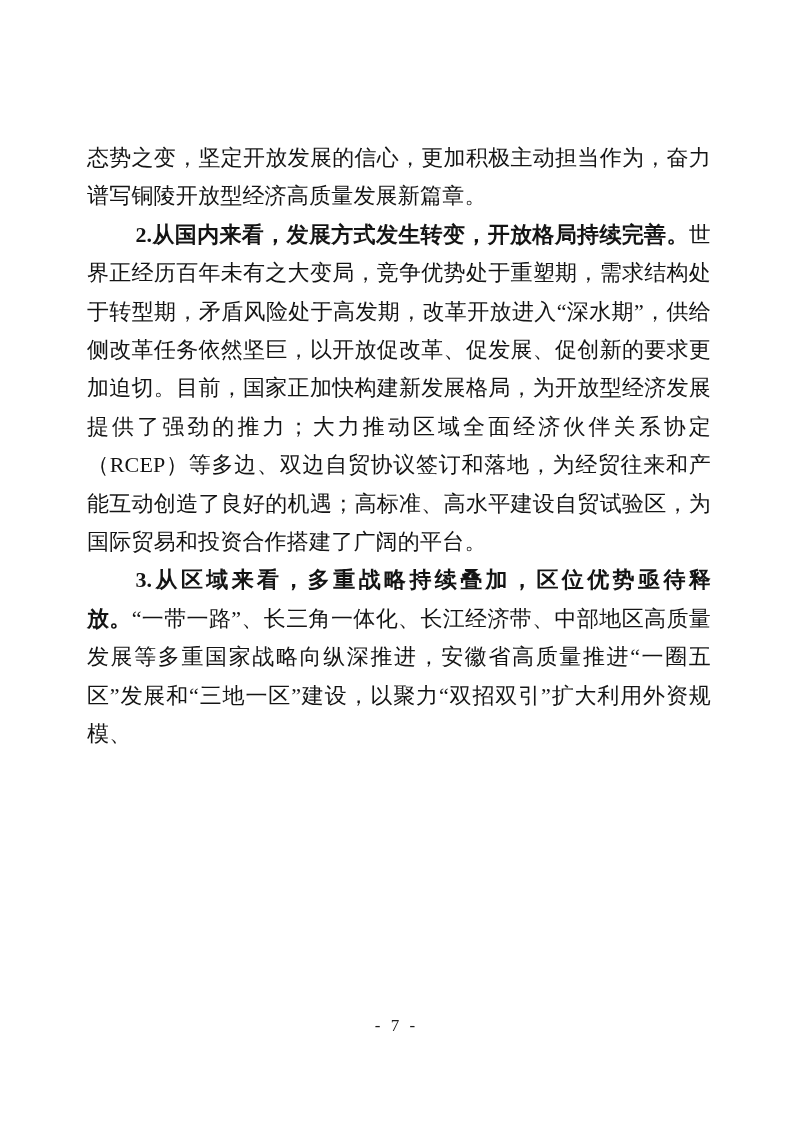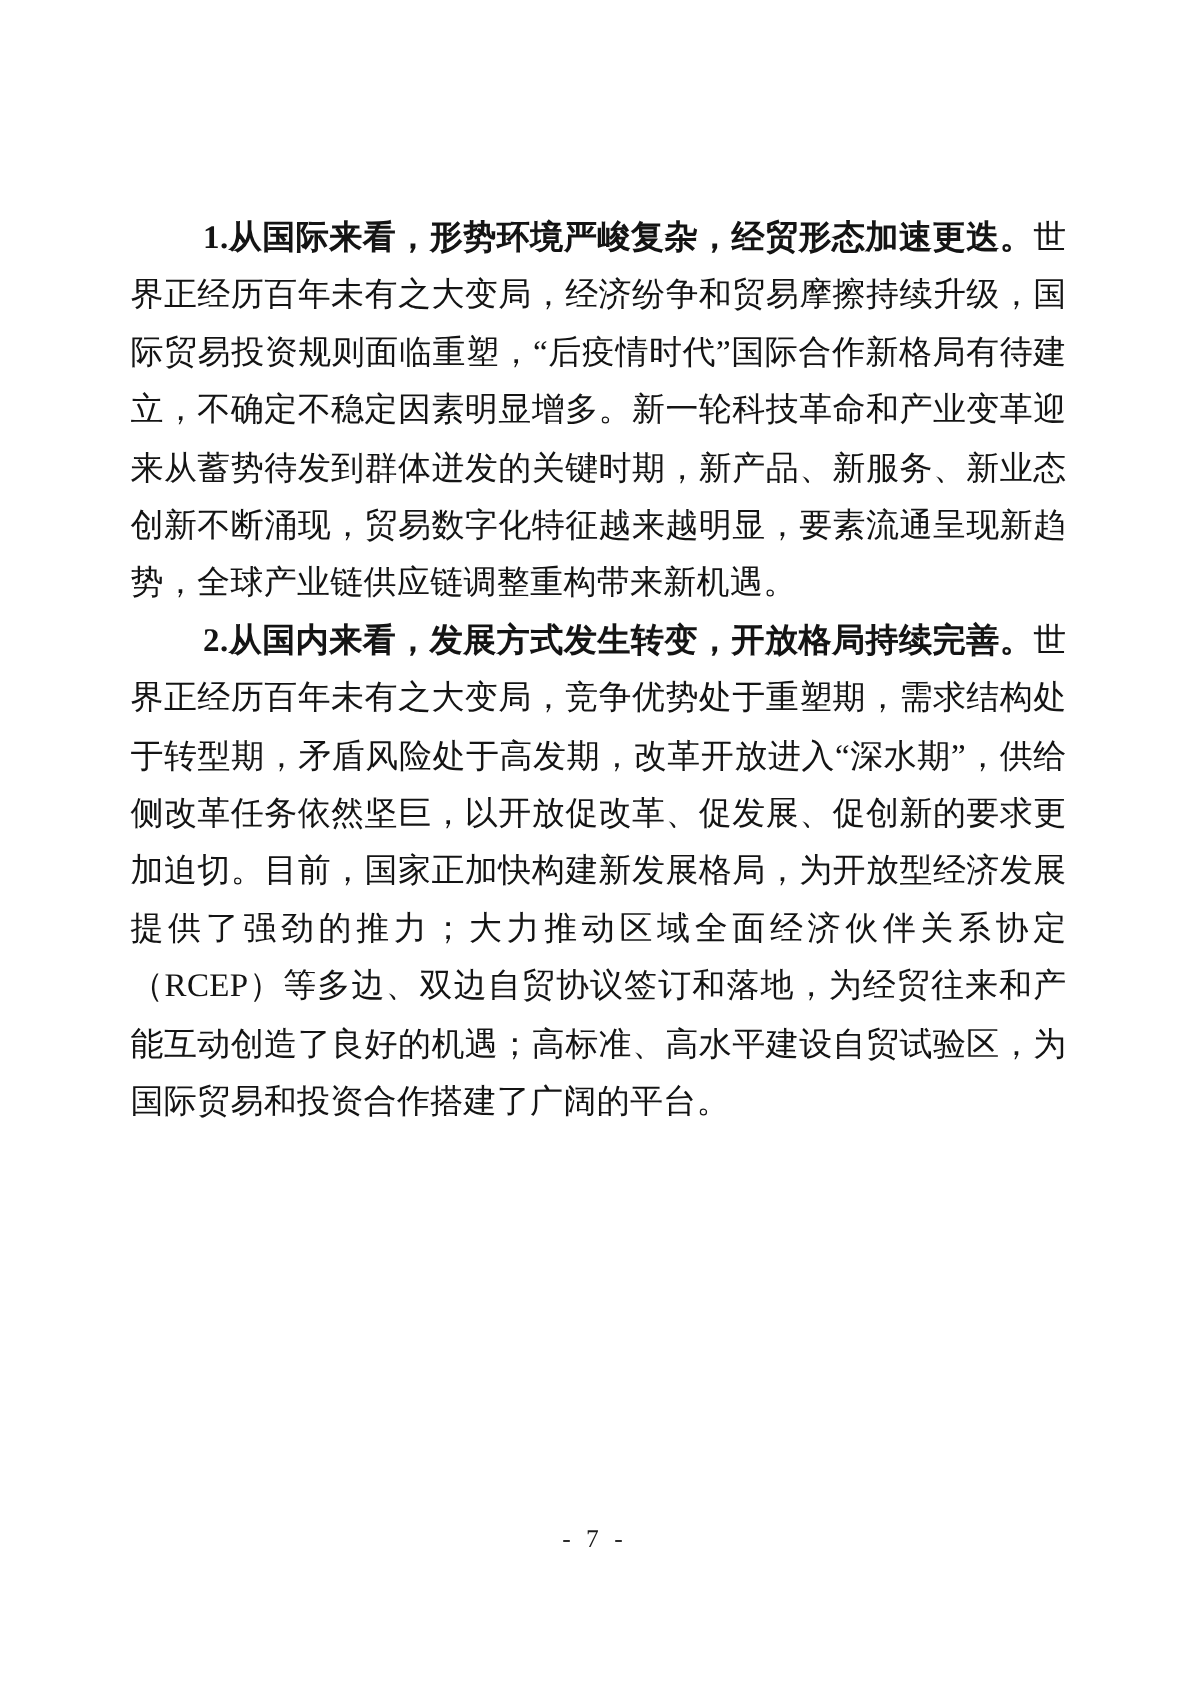--- a/index.html
+++ b/index.html
@@ -46,22 +46,23 @@
     letter-spacing: 3px;
     color: #1c1c1c;
   }
 </style>
 </head>
 <body>
 
 <div class="page">
   <div class="content">
 
+    <p class="para"><span>态势之变，坚定开放发展的信心，更加积极主动担当作为，奋力谱写铜陵开放型经济高质量发展新篇章。</span></p>
 
-    <p class="para indent"><span class="lead">1.从国际来看，形势环境严峻复杂，经贸形态加速更迭。</span><span>世界正经历百年未有之大变局，经济纷争和贸易摩擦持续升级，国际贸易投资规则面临重塑，“后疫情时代”国际合作新格局有待建立，不确定不稳定因素明显增多。新一轮科技革命和产业变革迎来从蓄势待发到群体迸发的关键时期，新产品、新服务、新业态创新不断涌现，贸易数字化特征越来越明显，要素流通呈现新趋势，全球产业链供应链调整重构带来新机遇。</span></p>
 
     <p class="para indent"><span class="lead">2.从国内来看，发展方式发生转变，开放格局持续完善。</span><span>世界正经历百年未有之大变局，竞争优势处于重塑期，需求结构处于转型期，矛盾风险处于高发期，改革开放进入“深水期”，供给侧改革任务依然坚巨，以开放促改革、促发展、促创新的要求更加迫切。目前，国家正加快构建新发展格局，为开放型经济发展提供了强劲的推力；大力推动区域全面经济伙伴关系协定（RCEP）等多边、双边自贸协议签订和落地，为经贸往来和产能互动创造了良好的机遇；高标准、高水平建设自贸试验区，为国际贸易和投资合作搭建了广阔的平台。</span></p>
 
+    <p class="para indent"><span class="lead">3.从区域来看，多重战略持续叠加，区位优势亟待释放。</span><span>“一带一路”、长三角一体化、长江经济带、中部地区高质量发展等多重国家战略向纵深推进，安徽省高质量推进“一圈五区”发展和“三地一区”建设，以聚力“双招双引”扩大利用外资规模、</span></p>
 
   </div>
 
   <div class="pagenum">- 7 -</div>
 </div>
 
 </body></html>

